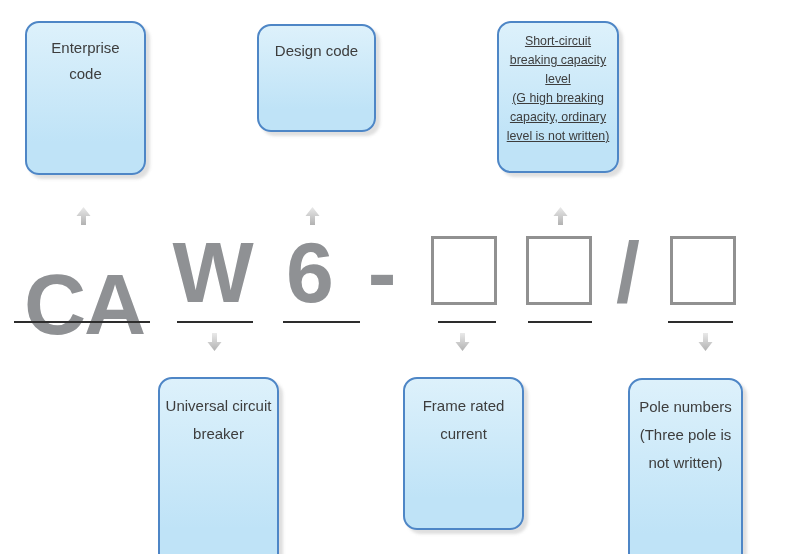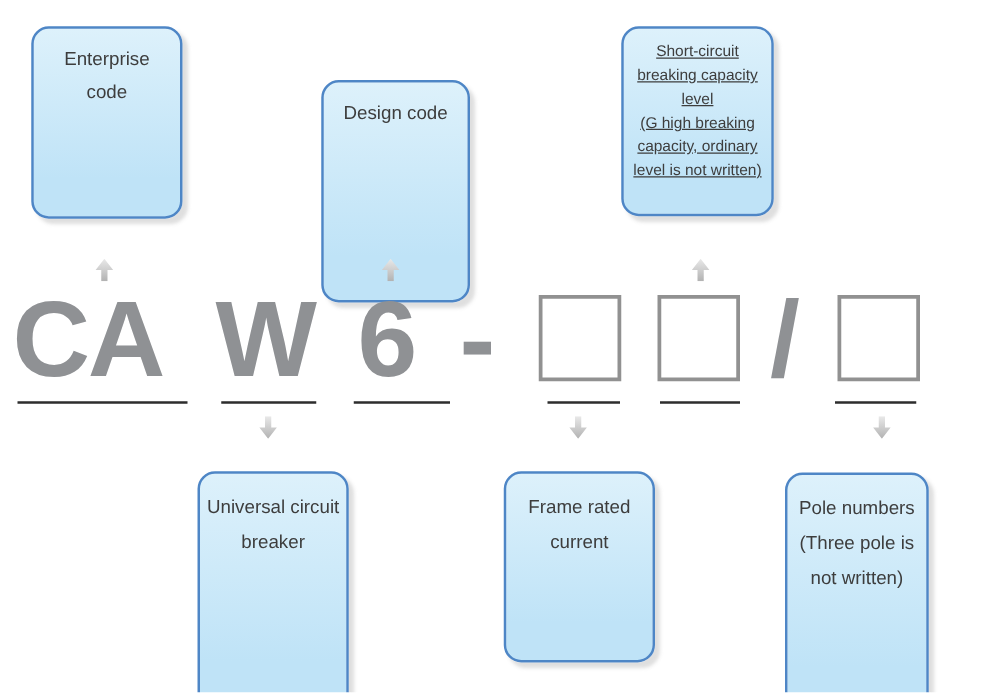--- a/index.html
+++ b/index.html
@@ -13,32 +13,32 @@
     border-radius:14px;
     background:linear-gradient(180deg,var(--box-fill-top) 0%,var(--box-fill-bottom) 80%);
     box-shadow:4px 4px 3px rgba(150,150,150,0.30);
     color:var(--box-text);
     text-align:center;
   }
   .box .lbl{font-size:15px;line-height:26px;}
   .box .lbl-wide{font-size:15px;line-height:28px;}
   .box .lbl-tight{font-size:12.4px;line-height:19px;margin:0;}
   #box-enterprise{left:25px;top:21px;width:121px;height:154px;padding:12px 8px 0;}
-  #box-design{left:257px;top:24px;width:119px;height:178px;padding:12px 4px 0;margin-top:40px;}
+  #box-design{left:257px;top:24px;width:119px;height:108px;padding:12px 4px 0;}
   #box-shortcircuit{left:497px;top:21px;width:122px;height:152px;padding:9px 4px 0;text-decoration:underline;}
   #box-universal{left:158px;top:377px;width:121px;height:191px;padding:13px 0 0;}
   #box-frame{left:403px;top:377px;width:121px;height:153px;padding:13px 12px 0;}
   #box-pole{left:628px;top:378px;width:115px;height:196px;padding:13px 4px 0;}
 
   .code-seg{
     position:absolute;top:228px;height:88px;
     font-size:86px;line-height:88px;font-weight:bold;
     color:var(--code-gray);text-align:center;white-space:nowrap;
   }
-  #seg-ca{left:10px;width:118px;letter-spacing:-2px;}
+  #seg-ca{left:24px;width:118px;letter-spacing:-2px;margin-top:32px;}
   #seg-w{left:170px;width:86px;}
   #seg-6{left:278px;width:64px;}
   #seg-dash{left:362px;width:40px;color:var(--code-gray);}
   #seg-slash{left:606px;width:44px;}
 
   .ph-square{
     position:absolute;top:236px;width:60px;height:63px;
     border:3px solid var(--square-border);background:#ffffff;
   }
   #sq-1{left:431px;} #sq-2{left:526px;} #sq-3{left:670px;}

